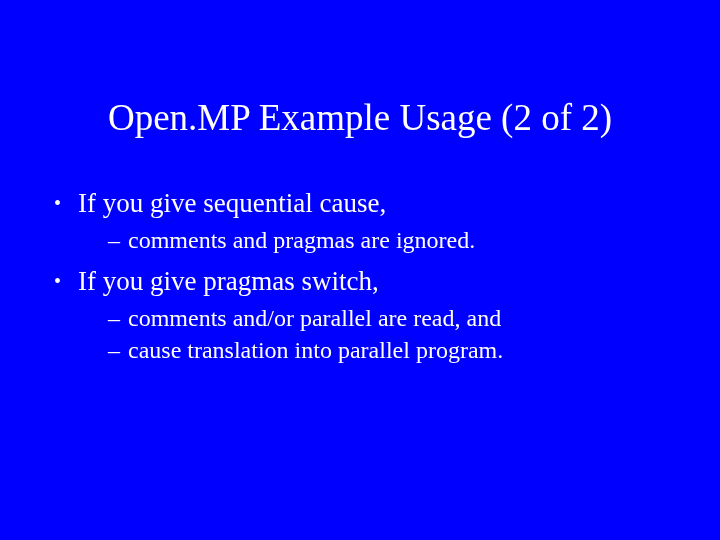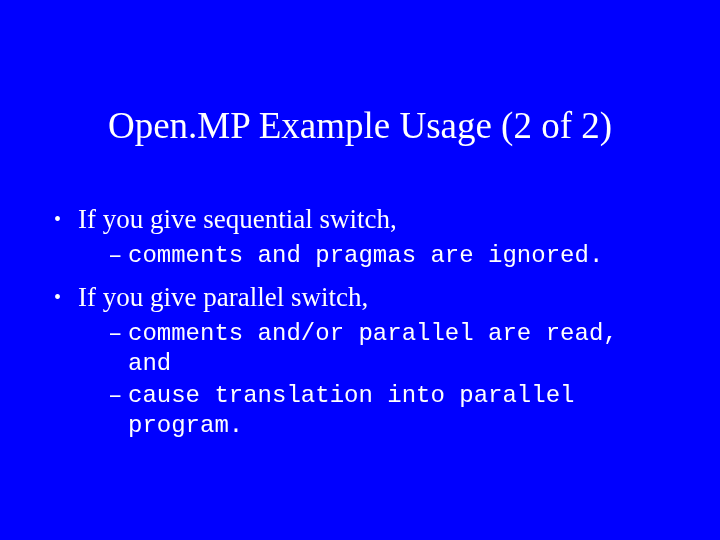--- a/index.html
+++ b/index.html
@@ -17,21 +17,21 @@
     width: 720px;
     height: 540px;
     padding: 0;
   }
   .title {
     font-size: 37px;
     text-align: center;
     padding-top: 88px;
     padding-bottom: 40px;
     font-weight: normal;
-    margin: 16px;
+    margin: 8px;
   }
   ul.top {
     list-style: none;
     margin: 0;
     padding: 0 48px 0 48px;
     font-size: 27px;
   }
   ul.top > li {
     position: relative;
     padding-left: 30px;
@@ -44,21 +44,20 @@
     left: 6px;
     top: 0;
     font-size: 20px;
     line-height: 1.6;
   }
   ul.sub {
     list-style: none;
     margin: 4px 0 10px 0;
     padding: 0 0 0 30px;
     font-size: 24px;
-    font-family: Liberation Mono, monospace;
   }
   ul.sub > li {
     position: relative;
     padding-left: 20px;
     margin-bottom: 2px;
     line-height: 1.25;
   }
   ul.sub > li::before {
     content: "–";
     position: absolute;
@@ -67,29 +66,29 @@
   }
 </style>
 </head>
 <body>
 
 <div class="slide">
   <h1 class="title">Open.MP Example Usage (2 of 2)</h1>
 
   <ul class="top">
     <li>
-      <span>If you give sequential switch,</span>
+      <span>If you give sequential cause,</span>
       <ul class="sub">
         <li>
           <span>comments and pragmas are ignored.</span>
         </li>
       </ul>
     </li>
     <li>
-      <span>If you give parallel switch,</span>
+      <span>If you give pragmas switch,</span>
       <ul class="sub">
         <li>
           <span>comments and/or parallel are read, and</span>
         </li>
         <li>
           <span>cause translation into parallel program.</span>
         </li>
       </ul>
     </li>
   </ul>

